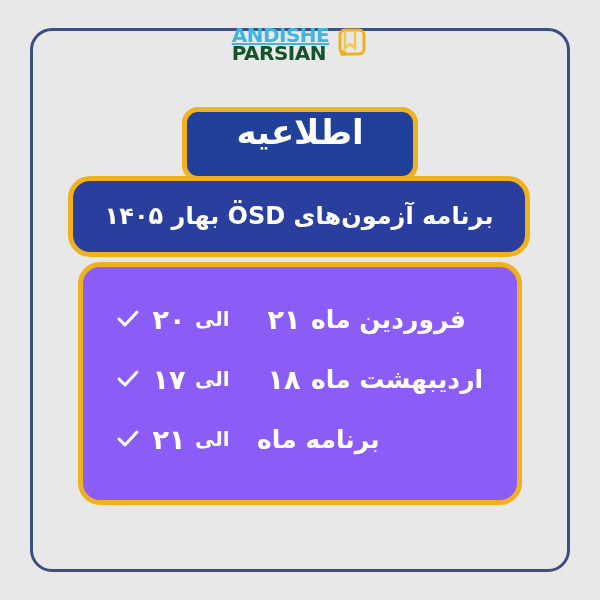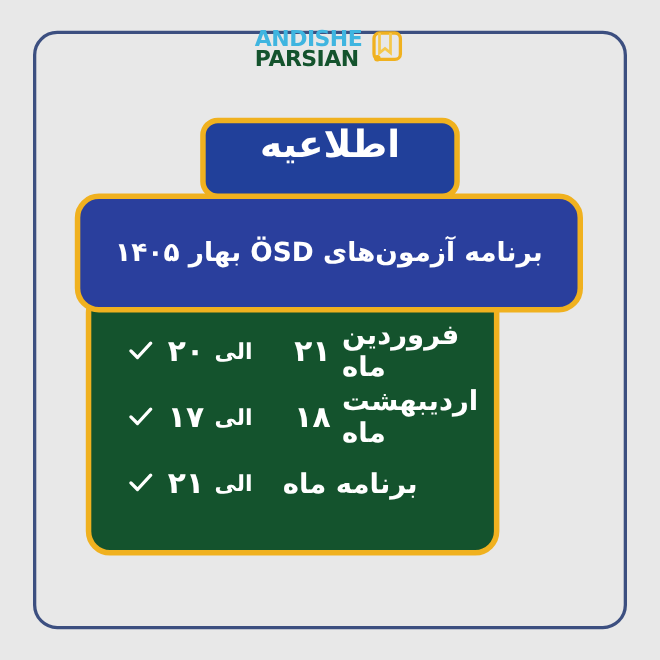--- a/index.html
+++ b/index.html
@@ -56,20 +56,21 @@
     flex-direction: column;
     align-items: flex-start;
     line-height: 0.92;
     letter-spacing: -0.5px;
   }
   .brand-line1 {
     font-size: 20px;
     font-weight: bold;
     color: #3fb5e0;
     font-family: "DejaVu Sans", "Liberation Sans", sans-serif;
+    text-decoration: underline;
   }
   .brand-line2 {
     font-size: 20px;
     font-weight: bold;
     color: #14532d;
     font-family: "DejaVu Sans", "Liberation Sans", sans-serif;
   }
   .brand-icon {
     position: relative;
     z-index: 1;
@@ -101,21 +102,21 @@
     text-align: center;
     letter-spacing: 1px;
   }
 
   
   #subtitle-banner {
     position: absolute;
     left: 68px;
     top: 176px;
     width: 462px;
-    height: 108px;
+    height: 81px;
     background: #2a3f9d;
     border: 5px solid #f0b11f;
     border-radius: 22px;
     box-sizing: border-box;
     display: flex;
     align-items: center;
     justify-content: center;
     z-index: 3;
   }
   #subtitle-text {
@@ -126,23 +127,23 @@
     text-align: center;
     padding: 0 14px;
     line-height: 1.3;
   }
 
   
   #dates-card {
     position: absolute;
     left: 78px;
     top: 262px;
-    width: 376px;
+    width: 444px;
     height: 243px;
-    background: #14532d;
+    background: #8b5cf6;
     border: 5px solid #f0b11f;
     border-radius: 22px;
     box-sizing: border-box;
     z-index: 2;
     padding: 22px 0 0 0;
     display: flex;
     flex-direction: column;
   }
   .date-row {
     height: 60px;

